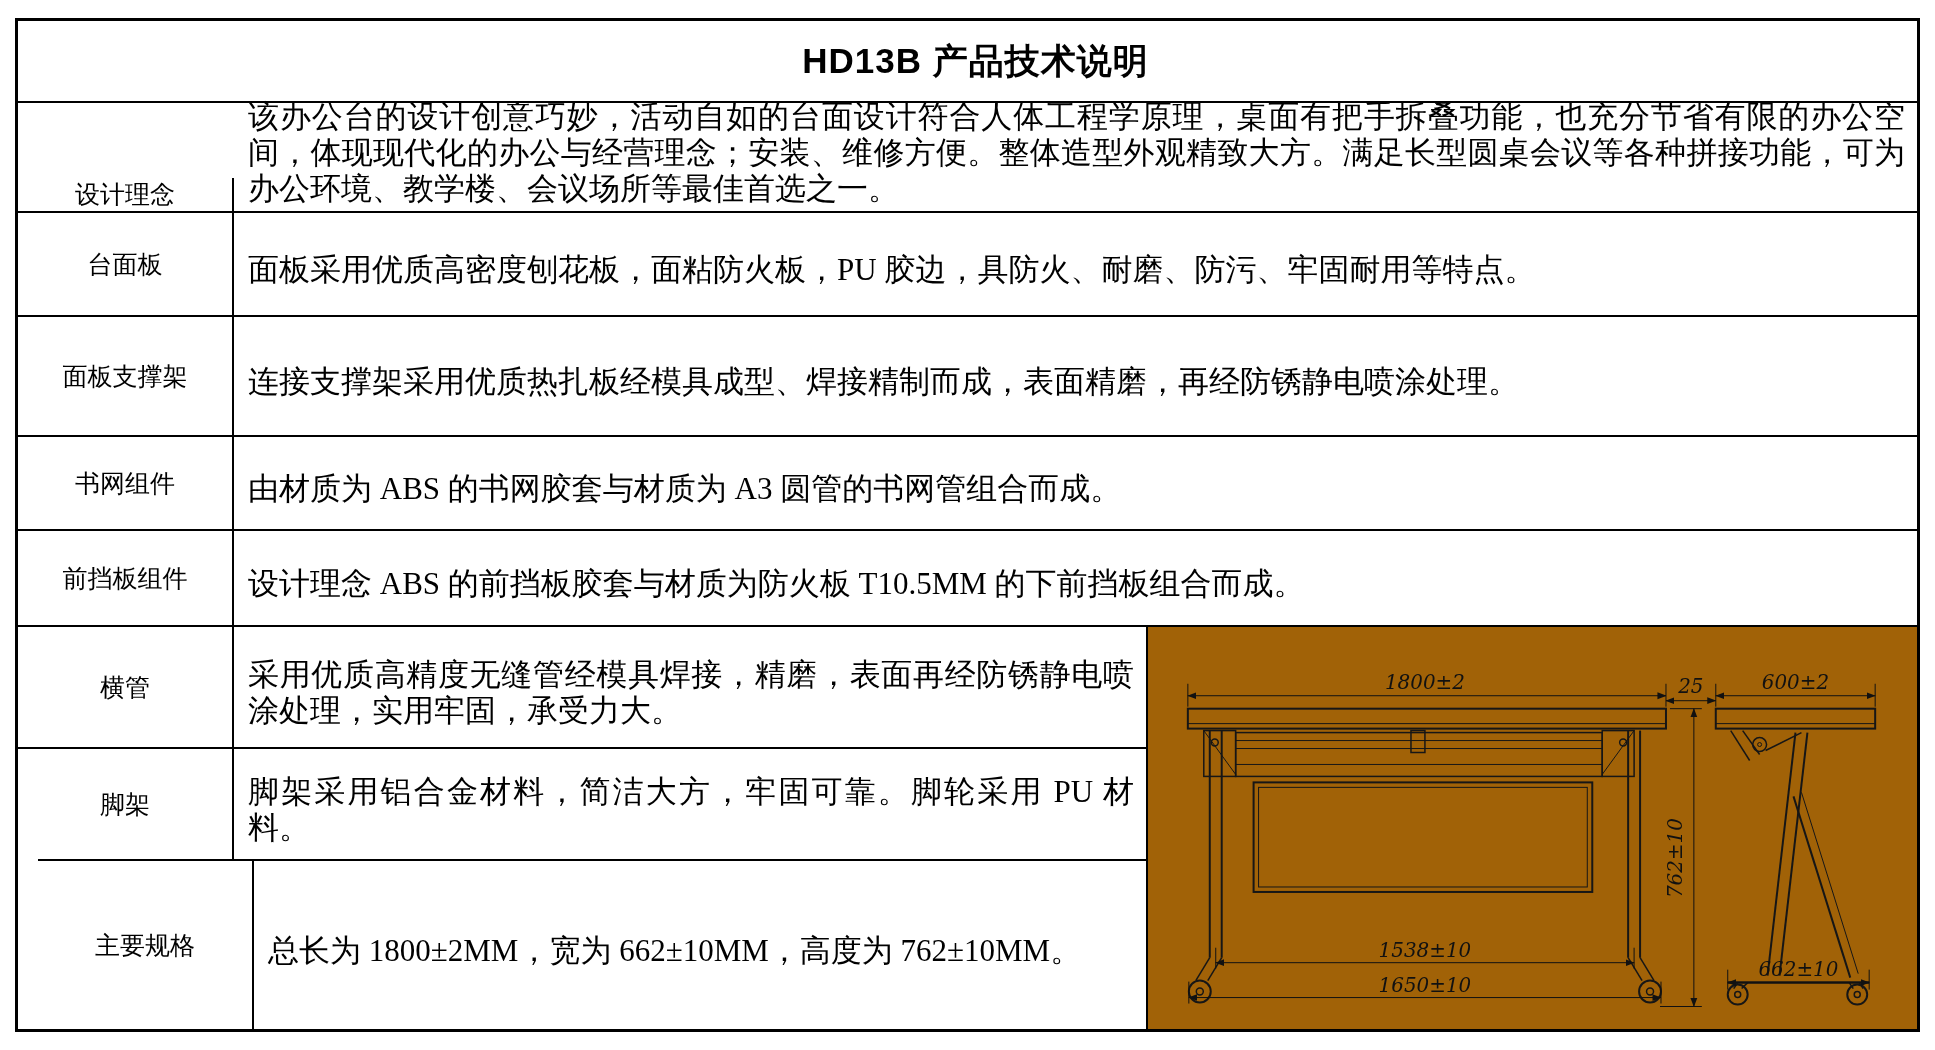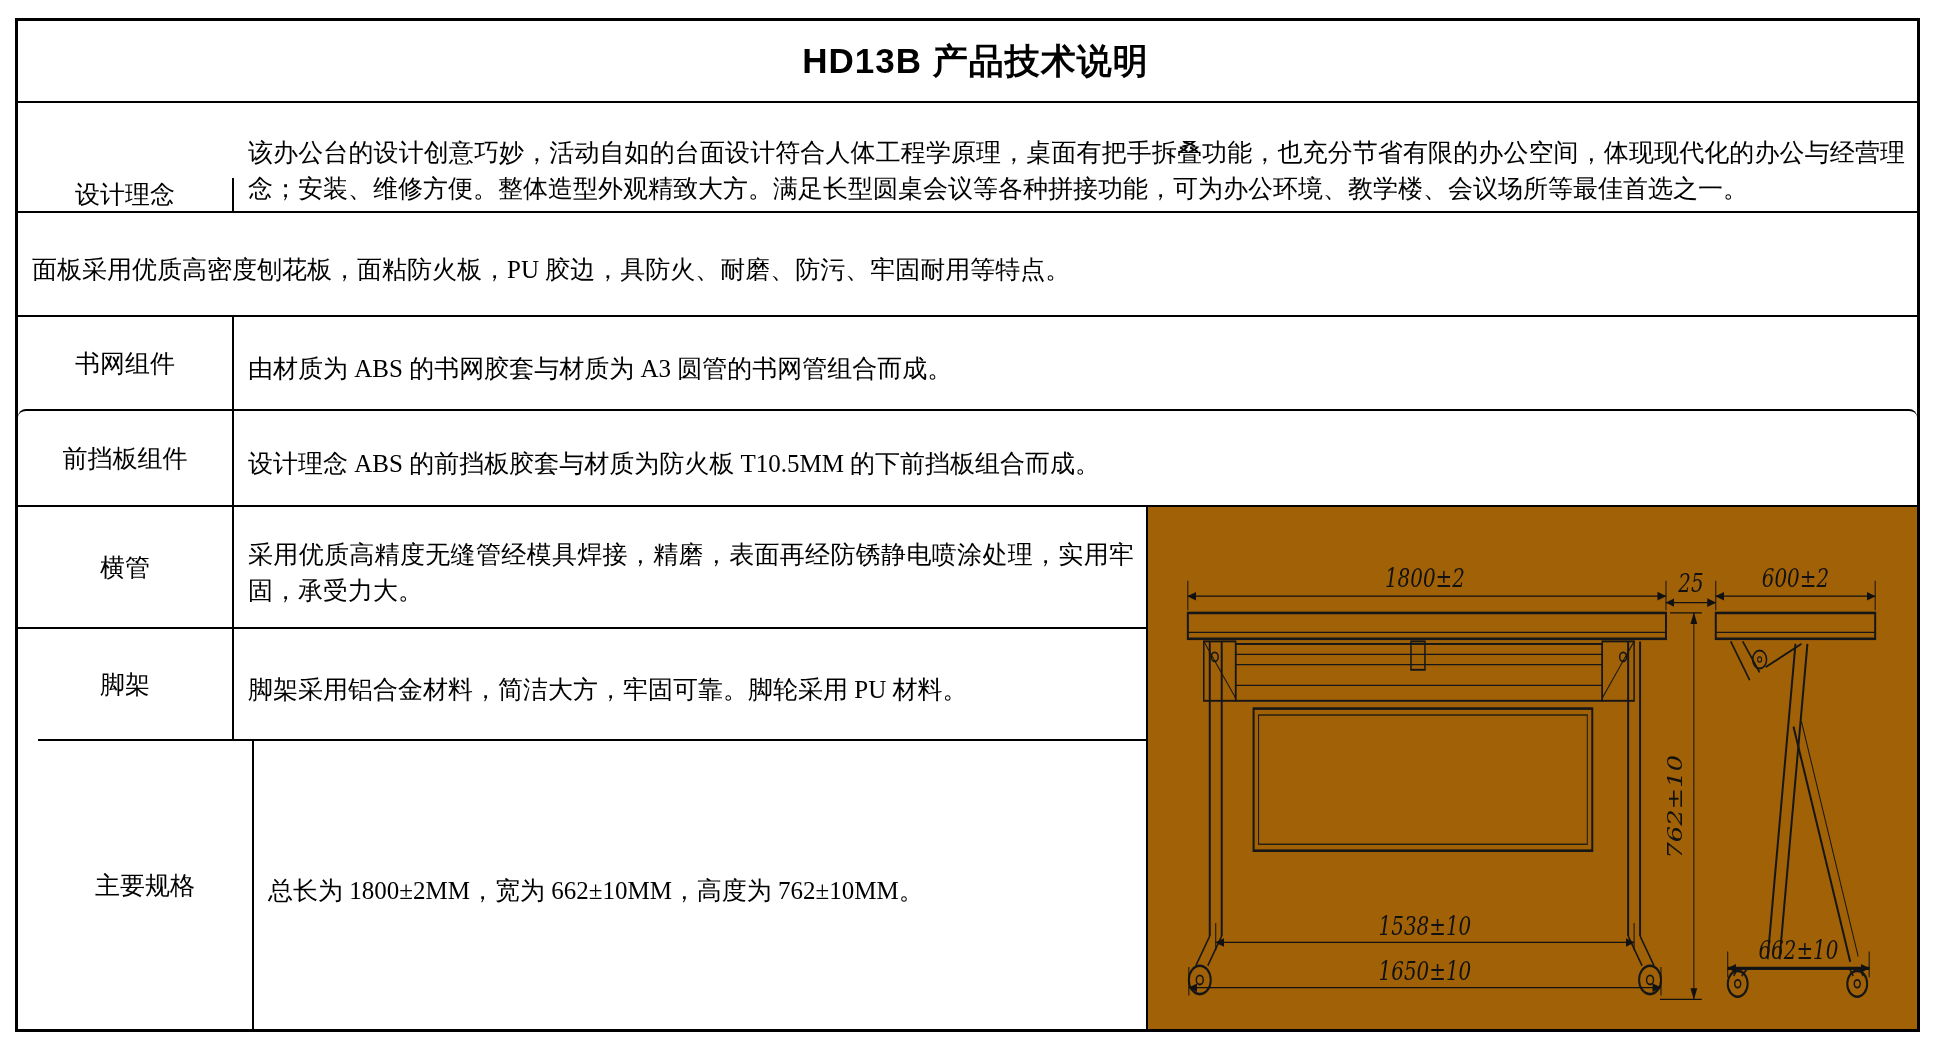--- a/index.html
+++ b/index.html
@@ -22,31 +22,31 @@
     height: 80px; flex: 0 0 80px;
     display: flex; align-items: center; justify-content: center;
     font-family: "Liberation Sans", "DejaVu Sans", sans-serif;
     font-weight: bold; font-size: 35px; letter-spacing: 1px; margin-left: 16px;
   }
   .trow { display: flex; border-top: 2px solid #000; }
   .r1 { height: 110px; flex: 0 0 110px; align-items: flex-end; }
   .r2 { height: 104px; flex: 0 0 104px; }
   .r3 { height: 120px; flex: 0 0 120px; }
   .r4 { height: 94px;  flex: 0 0 94px; }
-  .r5 { height: 96px;  flex: 0 0 96px; border-radius: 8px; }
+  .r5 { height: 96px;  flex: 0 0 96px; }
   .lblcell {
     width: 216px; flex: 0 0 216px;
     border-right: 2px solid #000;
     display: flex; align-items: center; justify-content: center;
     font-size: 25px;
   }
   .txtcell {
     flex: 1; display: flex; align-items: center;
     padding: 16px 12px 4px 14px;
-    font-size: 25px; line-height: 36px;
+    font-size: 31px; line-height: 36px;
     text-align: justify;
   }
   .bottom { flex: 1; display: flex; border-top: 2px solid #000; }
   .bottom-left {
     width: 1130px; flex: 0 0 1130px;
     border-right: 2px solid #000;
     display: flex; flex-direction: column;
   }
   .bottom-left .trow:first-child { border-top: none; }
   .b1 { height: 120px; flex: 0 0 120px; }
@@ -70,25 +70,32 @@
     <div class="title-row">HD13B 产品技术说明</div>
 
     <div class="trow r1">
       <div class="lblcell">设计理念</div>
       <div class="txtcell">
           <span>该办公台的设计创意巧妙，活动自如的台面设计符合人体工程学原理，桌面有把手拆叠功能，也充分节省有限的办公空间，体现现代化的办公与经营理念；安装、维修方便。整体造型外观精致大方。满足长型圆桌会议等各种拼接功能，可为办公环境、教学楼、会议场所等最佳首选之一。</span>
         </div>
     </div>
 
     <div class="trow r2">
+      <div class="lblcell">台面板</div>
       <div class="txtcell">
           <span>面板采用优质高密度刨花板，面粘防火板，PU 胶边，具防火、耐磨、防污、牢固耐用等特点。</span>
         </div>
     </div>
 
+    <div class="trow r3">
+      <div class="lblcell">面板支撑架</div>
+      <div class="txtcell">
+          <span>连接支撑架采用优质热扎板经模具成型、焊接精制而成，表面精磨，再经防锈静电喷涂处理。</span>
+        </div>
+    </div>
 
     <div class="trow r4">
       <div class="lblcell">书网组件</div>
       <div class="txtcell">
           <span>由材质为 ABS 的书网胶套与材质为 A3 圆管的书网管组合而成。</span>
         </div>
     </div>
 
     <div class="trow r5">
       <div class="lblcell">前挡板组件</div>

